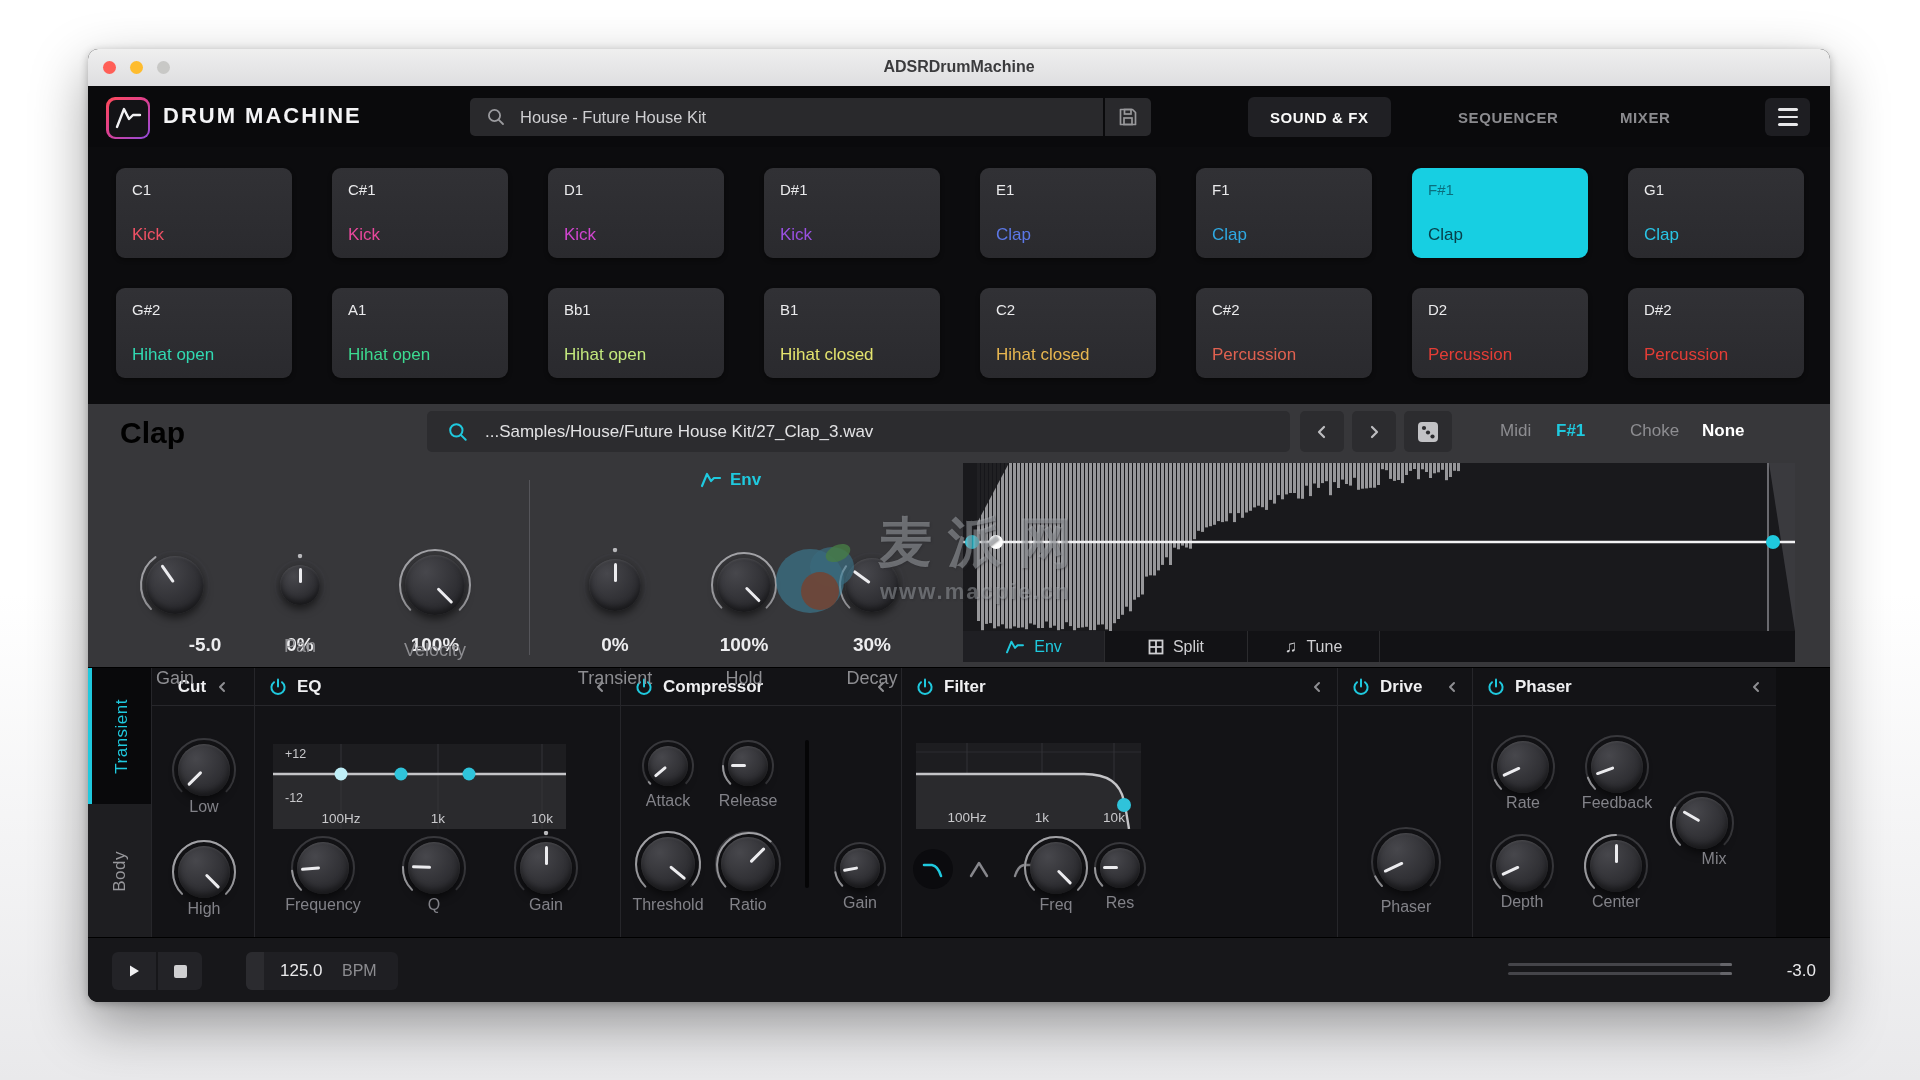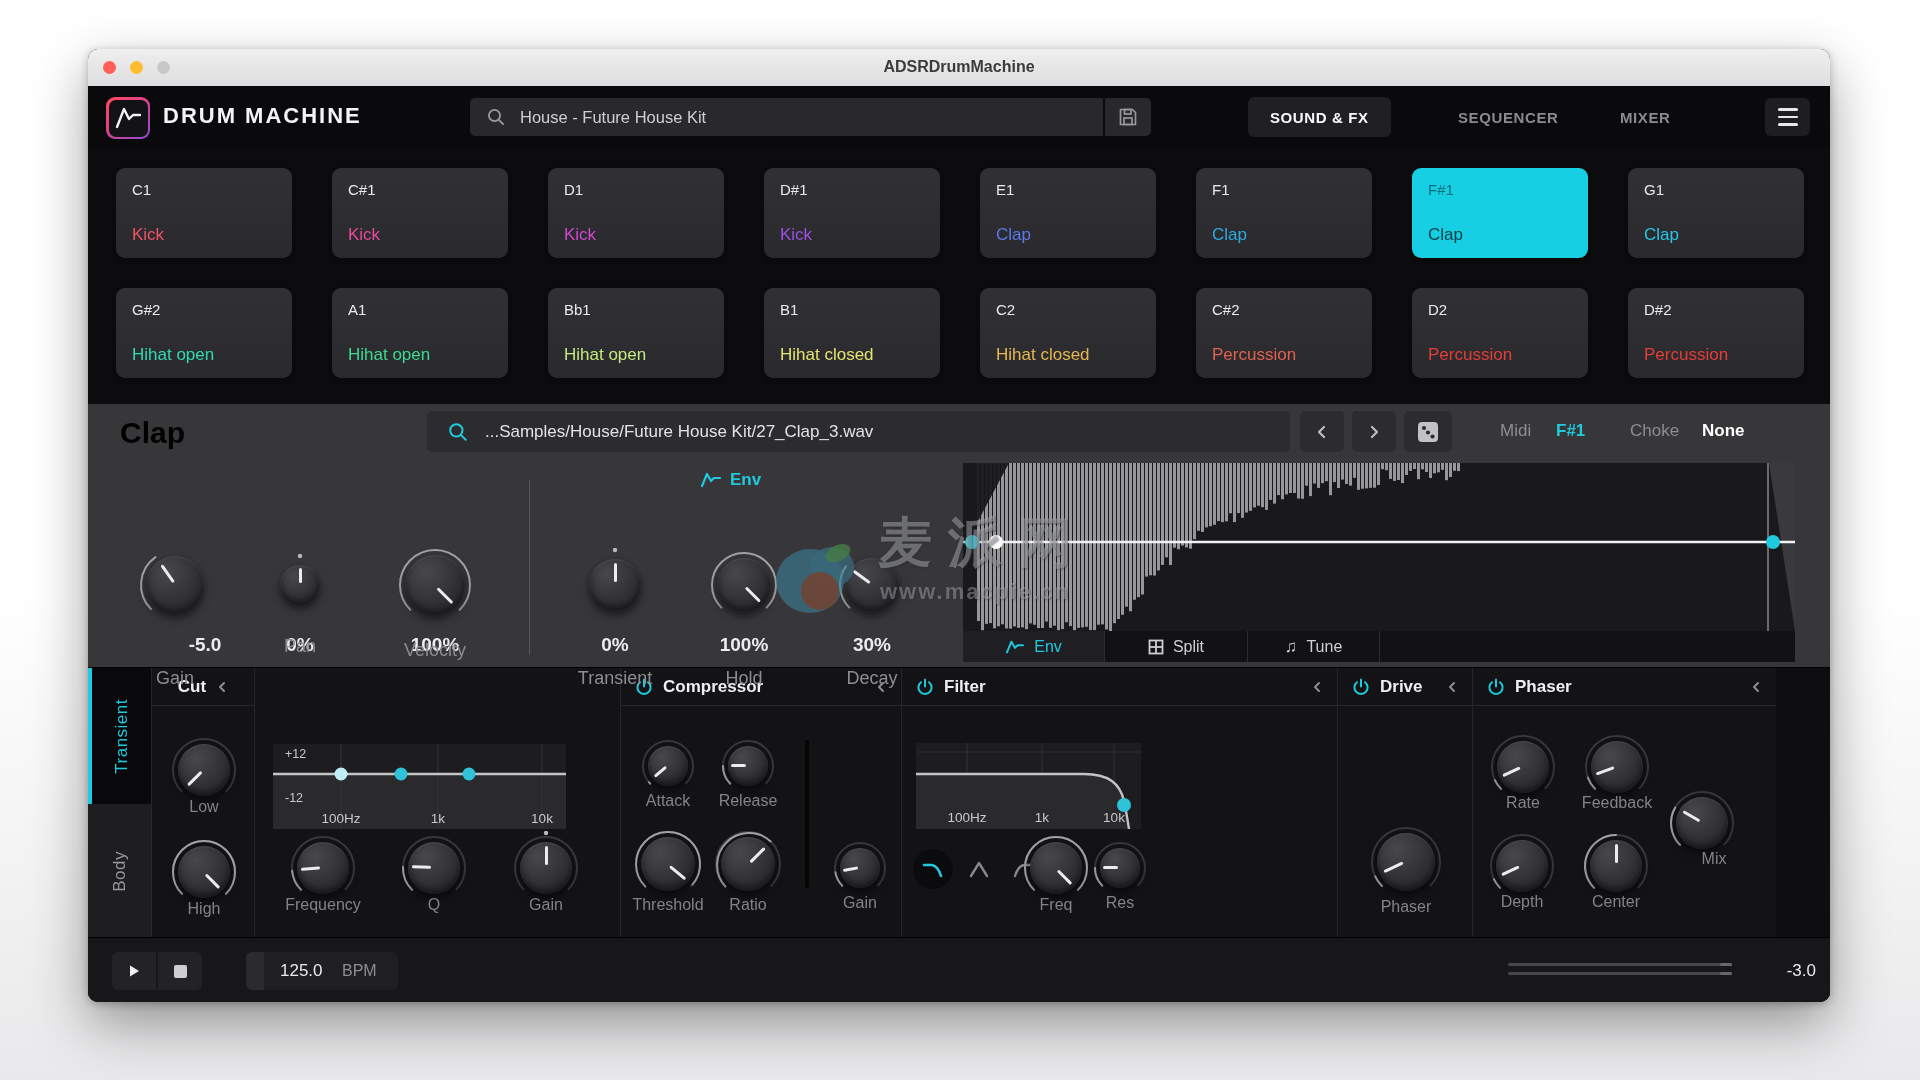--- a/index.html
+++ b/index.html
@@ -422,20 +422,30 @@
       <div class="fx-panel" style="left:63px;width:103px;">
         <div class="fx-head" style="justify-content:center;gap:8px;">
           <span class="fx-title">Cut</span>
           <svg class="fx-chev" style="margin-left:2px;" width="12" height="14" viewBox="0 0 12 14">
               <polyline points="8,3 4,7 8,11" fill="none" stroke="#8e8e92" stroke-width="2" stroke-linecap="round" stroke-linejoin="round"></polyline>
             </svg>
         </div>
       </div>
 
       <div class="fx-panel" style="left:166px;width:366px;">
+        <div class="fx-head">
+          <svg width="18" height="18" viewBox="0 0 18 18">
+              <path d="M5,4.2 A6.6,6.6 0 1 0 13,4.2" fill="none" stroke="#1fc9de" stroke-width="2" stroke-linecap="round"></path>
+              <line x1="9" y1="1.5" x2="9" y2="8.5" stroke="#1fc9de" stroke-width="2" stroke-linecap="round"></line>
+            </svg>
+          <span class="fx-title">EQ</span>
+          <svg class="fx-chev" width="12" height="14" viewBox="0 0 12 14">
+              <polyline points="8,3 4,7 8,11" fill="none" stroke="#8e8e92" stroke-width="2" stroke-linecap="round" stroke-linejoin="round"></polyline>
+            </svg>
+        </div>
         <svg class="graph" style="left:18px;top:76px;" width="293" height="85" viewBox="0 0 293 85">
           <rect x="0" y="0" width="293" height="30" fill="#1d1d20"></rect>
           <rect x="0" y="30" width="293" height="55" fill="#2a2a2d"></rect>
           <line x1="68" y1="0" x2="68" y2="85" stroke="#353539" stroke-width="1"></line>
           <line x1="165" y1="0" x2="165" y2="85" stroke="#353539" stroke-width="1"></line>
           <line x1="269" y1="0" x2="269" y2="85" stroke="#353539" stroke-width="1"></line>
           <line x1="0" y1="30" x2="293" y2="30" stroke="#c4c4c7" stroke-width="2.4"></line>
           <circle cx="68" cy="30" r="6.5" fill="#bfeef7"></circle>
           <circle cx="128" cy="30" r="6.5" fill="#2fc3da"></circle>
           <circle cx="196" cy="30" r="6.5" fill="#2fc3da"></circle>

